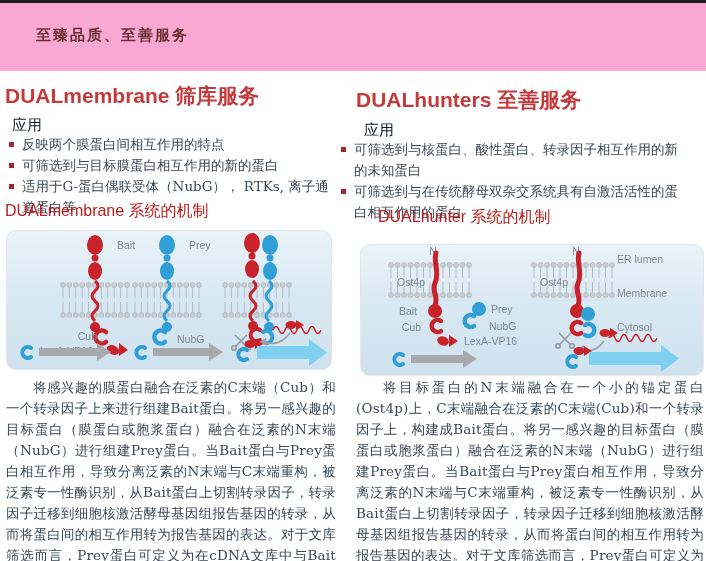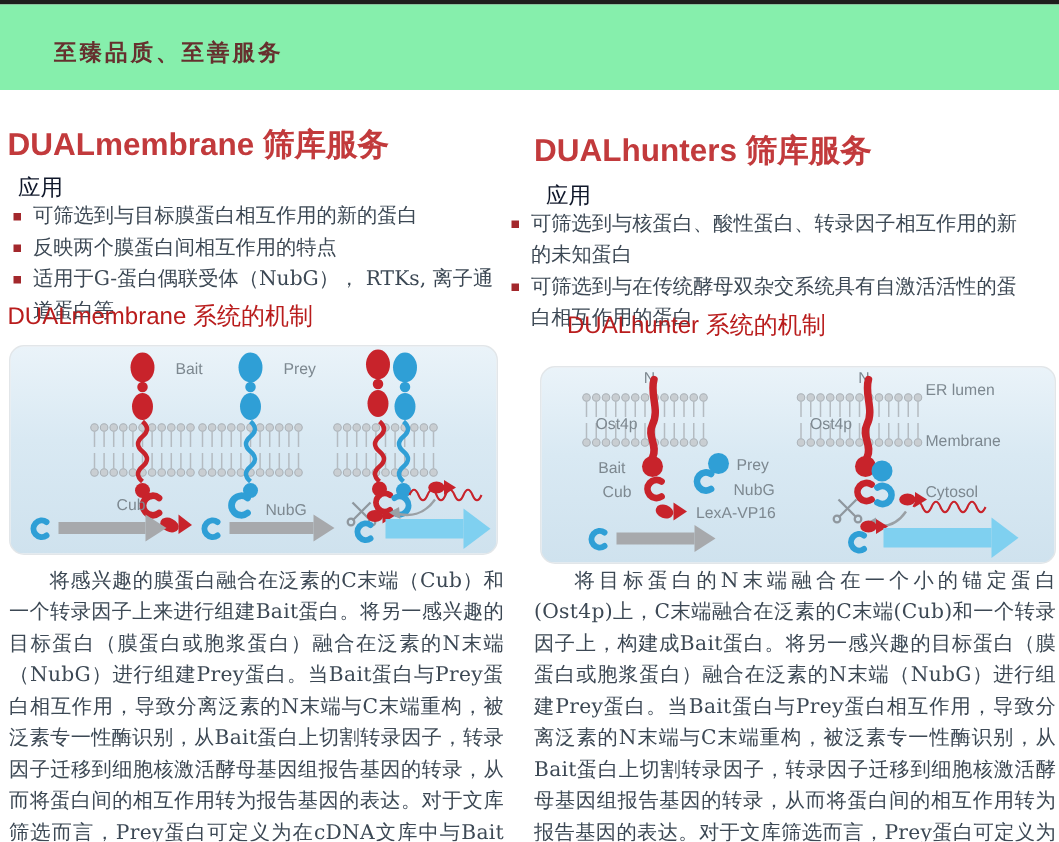--- a/index.html
+++ b/index.html
@@ -1,21 +1,21 @@
 <!DOCTYPE html>
 <html><head>
 <meta charset="utf-8">
 <style>
   html,body { margin:0; padding:0; background:#ffffff; }
   .page {
     position:relative; width:706px; height:561px; background:#ffffff;
     font-family:"Liberation Sans", sans-serif; overflow:hidden;
   }
   .top-rule { position:absolute; top:0; left:0; width:706px; height:3px; background:#1e1e1c; }
-  .header-band { position:absolute; top:3px; left:0; width:706px; height:57px; background:#86efac; }
+  .header-band { position:absolute; top:3px; left:0; width:706px; height:68px; background:#f9a8d4; }
   .slogan {
     position:absolute; left:36px; top:23px; font-size:15px; font-weight:bold;
     color:#66302e; letter-spacing:2px; font-family:"DejaVu Serif", serif;
   }
   .sec-title { position:absolute; margin:0; font-size:21px; font-weight:bold; color:#c23a3c; white-space:nowrap; }
   .app-head  { position:absolute; margin:4px; font-size:15px; font-weight:normal; color:#0f172a; }
   .mech-head { position:absolute; margin:0; font-size:16px; font-weight:normal; color:#b91c1c; white-space:nowrap; }
   ul.bullets { position:absolute; list-style:none; margin:0; padding:0; }
   ul.bullets li {
     position:relative; padding-left:14px; font-size:13.5px; line-height:21px;
@@ -40,22 +40,22 @@
 <div class="page">
 
   <div class="top-rule"></div>
   <div class="header-band">
     <div class="slogan">至臻品质、至善服务</div>
   </div>
 
   <h1 class="sec-title" style="left:5px; top:82px;">DUALmembrane 筛库服务</h1>
   <h2 class="app-head" style="left:8px; top:112px;">应用</h2>
   <ul class="bullets" style="left:8px; top:134px; width:322px;">
+    <li>反映两个膜蛋白间相互作用的特点</li>
     <li>可筛选到与目标膜蛋白相互作用的新的蛋白</li>
-    <li>反映两个膜蛋白间相互作用的特点</li>
     <li>适用于G-蛋白偶联受体（NubG）， RTKs, 离子通道蛋白等</li>
   </ul>
   <h2 class="mech-head" style="left:5px; top:201px;">DUALmembrane 系统的机制</h2>
 
   <div class="diagram-box" style="left:6px; top:230px; width:324px; height:138px;">
     <svg width="324" height="138" viewBox="0 0 324 138">
       <defs>
         <g id="lcA">
           <circle cx="0" cy="0" r="2.5" fill="#c9ced2" stroke="#aab1b7" stroke-width="0.7"></circle>
           <line x1="0" y1="2.5" x2="0" y2="13" stroke="#b4bbc1" stroke-width="1"></line>
@@ -145,21 +145,21 @@
           <rect x="250" y="115" width="52" height="13" fill="#7fd0f0"></rect>
           <polygon points="302,108 320,121.5 302,135" fill="#7fd0f0"></polygon>
         </g>
         <path d="M266 99 q3 -7 6 0 t6 0 t6 0 t6 0 t6 0 t6 0 t6 0 t6 0" fill="none" stroke="#c8232b" stroke-width="1.4"></path>
       </g>
     </svg>
   </div>
 
   <p class="body-text" style="left:6px; top:377px; width:330px;">将感兴趣的膜蛋白融合在泛素的C末端（Cub）和一个转录因子上来进行组建Bait蛋白。将另一感兴趣的目标蛋白（膜蛋白或胞浆蛋白）融合在泛素的N末端（NubG）进行组建Prey蛋白。当Bait蛋白与Prey蛋白相互作用，导致分离泛素的N末端与C末端重构，被泛素专一性酶识别，从Bait蛋白上切割转录因子，转录因子迁移到细胞核激活酵母基因组报告基因的转录，从而将蛋白间的相互作用转为报告基因的表达。对于文库筛选而言，Prey蛋白可定义为在cDNA文库中与Bait蛋白相互作用蛋白的总称。</p>
 
-  <h1 class="sec-title" style="left:356px; top:86px;">DUALhunters 筛库服务</h1>
+  <h1 class="sec-title" style="left:356px; top:86px;">DUALhunters 至善服务</h1>
   <h2 class="app-head" style="left:360px; top:117px;">应用</h2>
   <ul class="bullets" style="left:340px; top:139px; width:340px;">
     <li>可筛选到与核蛋白、酸性蛋白、转录因子相互作用的新的未知蛋白</li>
     <li>可筛选到与在传统酵母双杂交系统具有自激活活性的蛋白相互作用的蛋白</li>
   </ul>
   <h2 class="mech-head" style="left:378px; top:207px;">DUALhunter 系统的机制</h2>
 
   <div class="diagram-box" style="left:360px; top:244px; width:342px; height:130px;">
     <svg width="342" height="130" viewBox="0 0 342 130">
       <defs>

